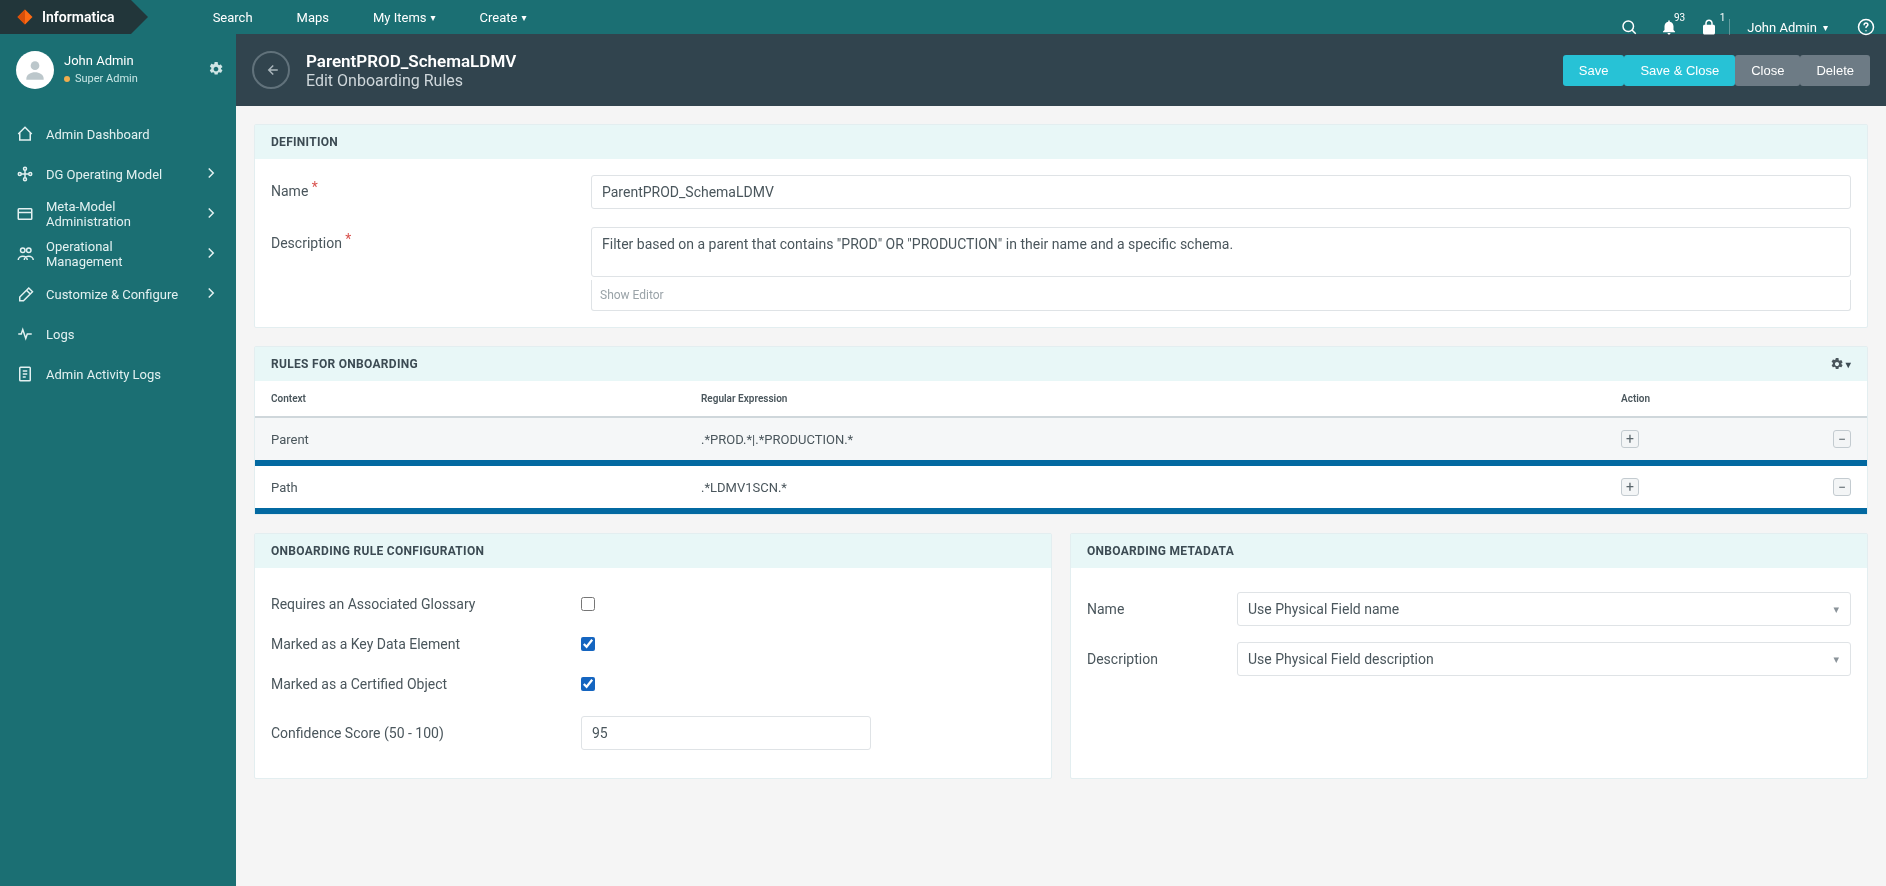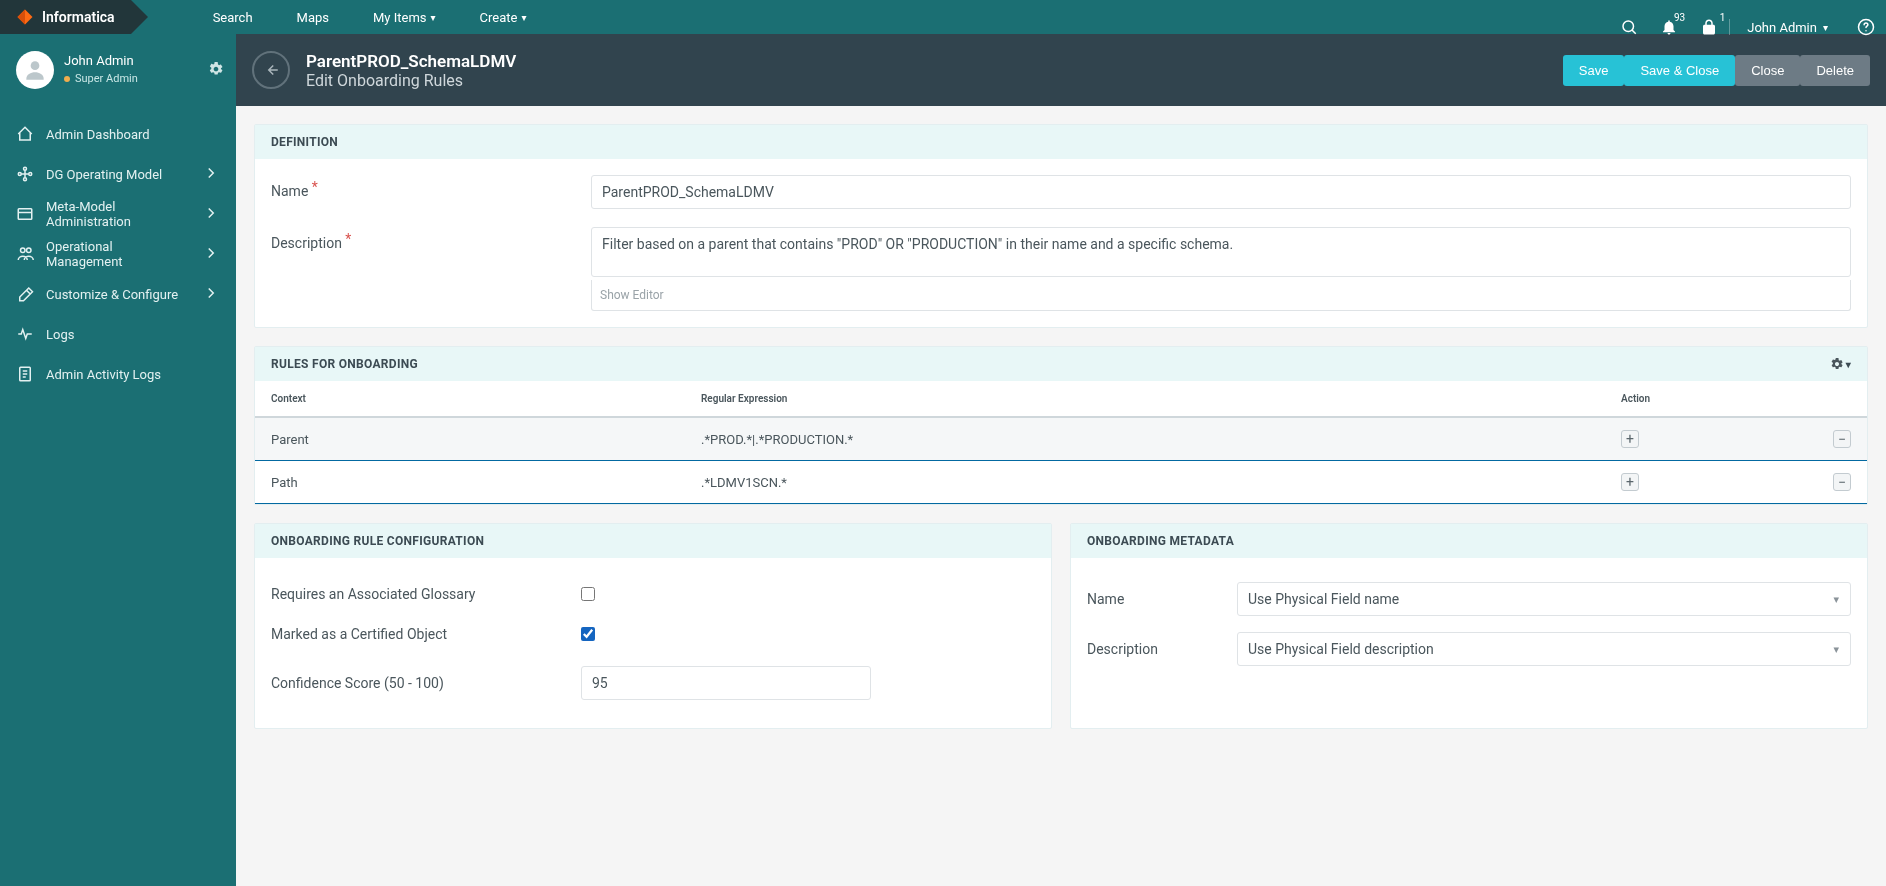--- a/index.html
+++ b/index.html
@@ -60,21 +60,21 @@
   .req { color: #d9534f; font-size: 14px; position: relative; top: -4px; }
   .form-ctrl { flex: 1; }
   .input, .textarea, .select { width: 100%; padding: 8px 10px; border: 1px solid #dfe3e6; border-radius: 3px; font-size: 14px; color: #4a565c; font-family: inherit; }
   .textarea { resize: none; }
   .show-editor { text-align: left; padding: 8px; font-size: 12px; color: #9aa3a8; border: 1px solid #dfe3e6; border-top: none; border-radius: 0 0 3px 3px; cursor: pointer; }
   
   
   .rules-tbl { width: 100%; }
   .rules-head, .rules-row { display: flex; align-items: center; padding: 12px 16px; }
   .rules-head { font-weight: 600; font-size: 10px; color: #4a565c; border-bottom: 2px solid #cfd7db; }
-  .rules-row { border-bottom: 1px solid #0369a1; font-size: 13px; color: #4a565c; }
+  .rules-row { border-bottom: 6px solid #0369a1; font-size: 13px; color: #4a565c; }
   .rules-row:nth-child(even) { background: #f5f7f8; }
   .col-ctx { flex: 0 0 430px; }
   .col-regex { flex: 1; }
   .col-action { flex: 0 0 190px; }
   .col-remove { flex: 0 0 40px; text-align: right; }
   .sq-btn { width: 18px; height: 18px; border: 1px solid #c3cbd0; border-radius: 3px; background: #f3f5f6; display: inline-flex; align-items: center; justify-content: center; font-size: 14px; line-height: 1; cursor: pointer; color: #5a666c; }
   
   .two-col { display: flex; gap: 18px; }
   .two-col .panel { flex: 1; margin-bottom: 0; }
   
@@ -308,20 +308,24 @@
 
     <div class="two-col">
       <div class="panel">
         <div class="panel-hdr">ONBOARDING RULE CONFIGURATION</div>
         <div class="panel-body">
           <div class="cfg-row">
             <div class="cfg-label">Requires an Associated Glossary</div>
             <input type="checkbox" class="checkbox" id="cb-glossary" style="">
           </div>
           <div class="cfg-row">
+            <div class="cfg-label">Marked as a Key Data Element</div>
+            <input type="checkbox" class="checkbox" id="cb-kde" checked="" style="">
+          </div>
+          <div class="cfg-row">
             <div class="cfg-label">Marked as a Certified Object</div>
             <input type="checkbox" class="checkbox" id="cb-cert" checked="" style="">
           </div>
           <div class="cfg-row">
             <div class="cfg-label">Confidence Score (50 - 100)</div>
             <input class="input short-input" value="95" style="">
           </div>
         </div>
       </div>
 

